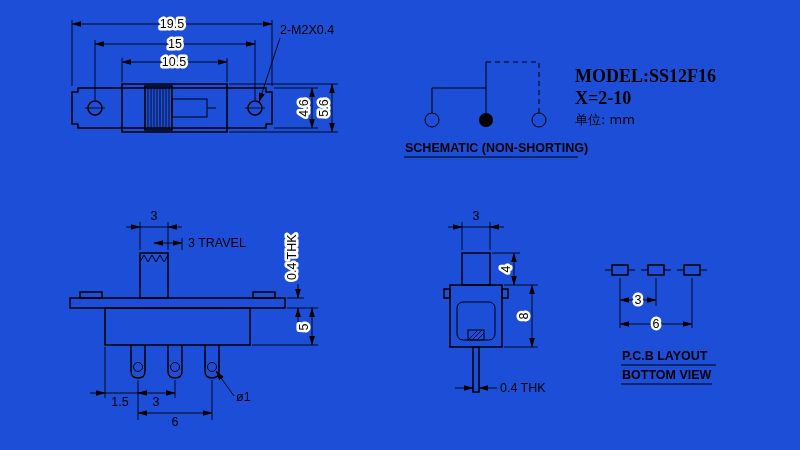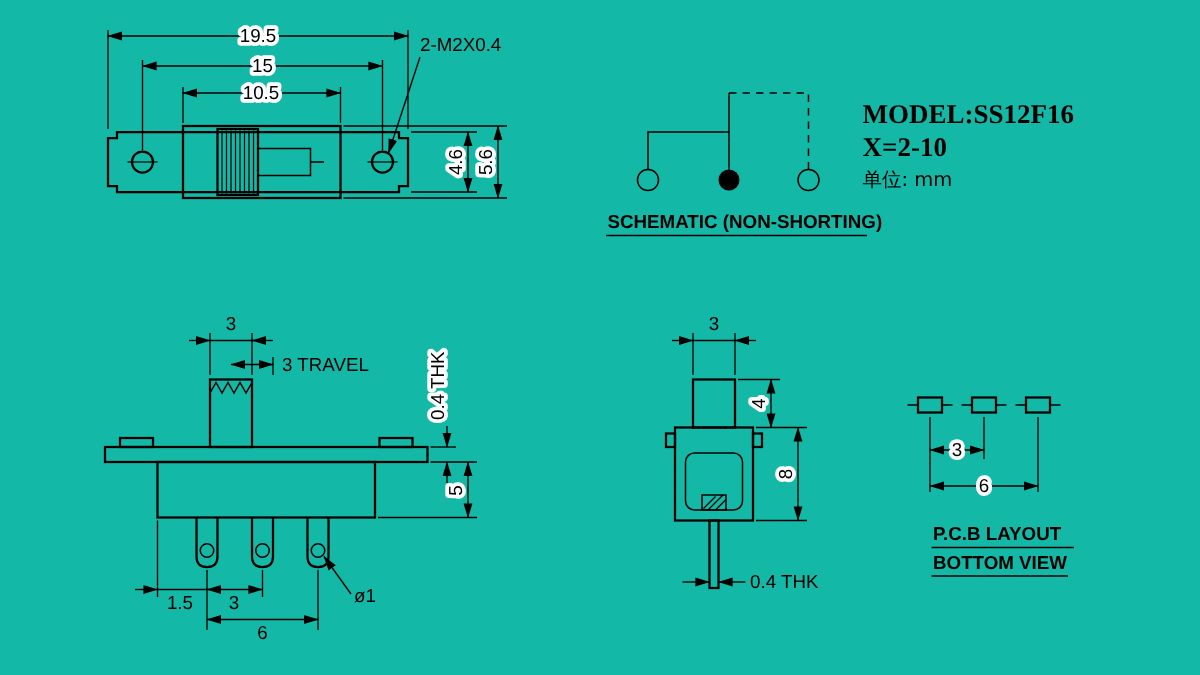--- a/index.html
+++ b/index.html
@@ -1,16 +1,16 @@
 <!DOCTYPE html>
 <html><head>
 <meta charset="utf-8">
 <style>
   html,body { margin:0; padding:0; background:#ffffff; }
-  .canvas { width:800px; height:450px; background:#14b8a6; position:relative; overflow:hidden; }
+  .canvas { width:800px; height:450px; background:#1d4ed8; position:relative; overflow:hidden; }
   svg { display:block; }
   .ol { stroke:#000; stroke-width:1.5; fill:none; }
   .tl { stroke:#000; stroke-width:1; fill:none; }
   .dl { stroke:#000; stroke-width:0.9; fill:none; }
   .hl { stroke:#000; stroke-width:0.8; fill:none; }
   .dash { stroke-dasharray:5 4; }
   .dim  { font:12.5px "Liberation Sans", sans-serif; fill:#000; }
   .halo { paint-order:stroke; stroke:#fff; stroke-width:5px; stroke-linejoin:round; }
   .cap  { font:bold 12.5px "Liberation Sans", sans-serif; fill:#000; }
   .model{ font:bold 18px "Liberation Serif", serif; fill:#000; }

